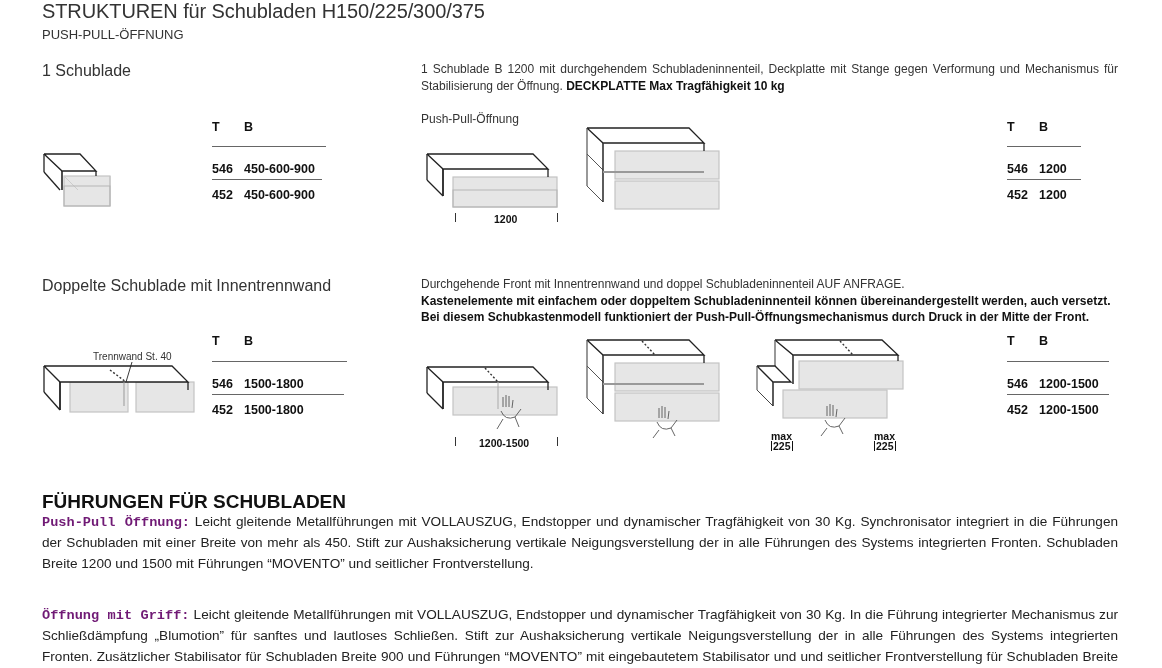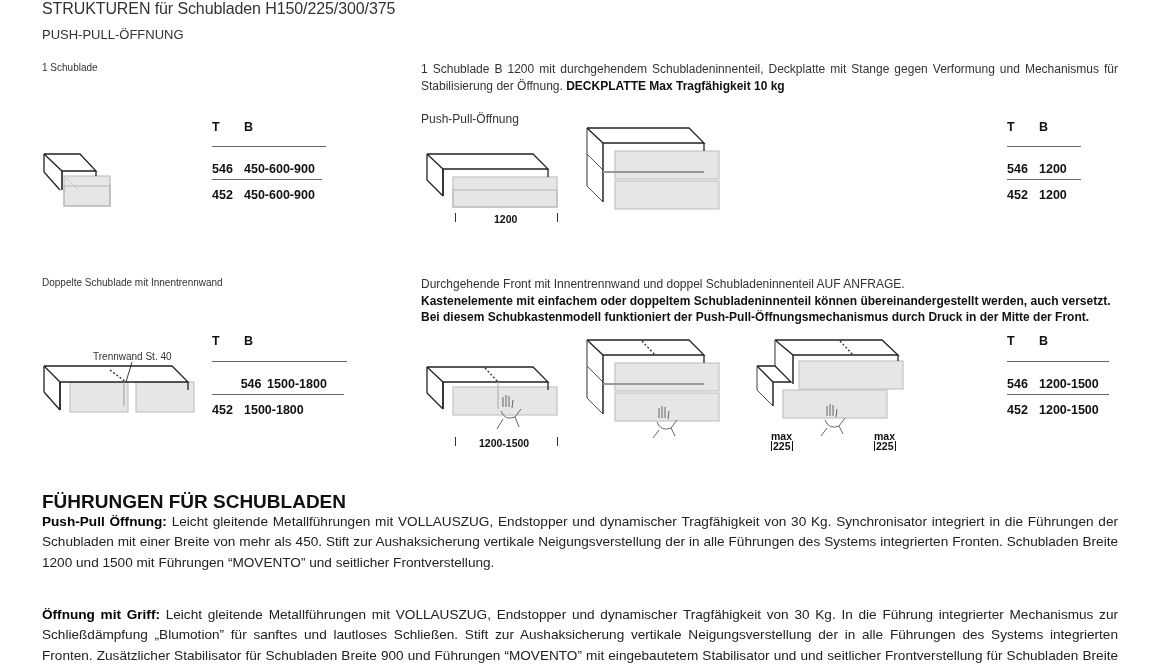--- a/index.html
+++ b/index.html
@@ -1,31 +1,31 @@
 <!DOCTYPE html>
 <html><head>
   <meta charset="utf-8">
   <style>
     html, body { margin: 0; padding: 0; background: #ffffff; }
     body { width: 1162px; height: 668px; position: relative; overflow: hidden;
            font-family: "Liberation Sans", sans-serif; color: #1a1a1a; }
     .abs { position: absolute; }
-    .title { left: 42px; top: 0px; font-size: 16px; color: #333; letter-spacing: -0.1px; }
+    .title { left: 42px; top: 0px; font-size: 20px; color: #333; letter-spacing: -0.1px; }
     .subtitle { left: 42px; top: 27px; font-size: 13px; color: #333; }
-    .label { font-size: 10px; color: #333; }
+    .label { font-size: 16px; color: #333; }
     .desc { font-size: 12px; line-height: 16.5px; color: #333; text-align: justify; }
     .desc b { color: #111; }
     .tbl { font-size: 12.5px; font-weight: bold; color: #111; }
     .tbl .hdr span, .tbl .row span { display: inline-block; }
     .tbl .c1 { width: 32px; }
     .tbl .line { height: 0; border-top: 1.3px solid #666; }
     .dim { font-size: 10.5px; font-weight: bold; color: #111; }
     .tick { width: 0; height: 9px; border-left: 1px solid #333; }
     .bottom { left: 42px; width: 1076px; font-size: 13.6px; line-height: 20.3px; color: #222; text-align: justify; }
-    .bottom b { color: #000000; }
+    .bottom b { color: #701a75; font-family: Liberation Mono, monospace; }
     .h3 { left: 42px; top: 491px; font-size: 19px; font-weight: bold; color: #111; }
     svg { position: absolute; overflow: visible; }
   </style>
 </head>
 <body>
 
 <div class="abs title">STRUKTUREN für Schubladen H150/225/300/375</div>
 <div class="abs subtitle">PUSH-PULL-ÖFFNUNG</div>
 
 <div class="abs label" style="left:42px; top:62px;">1 Schublade</div>
@@ -103,21 +103,21 @@
   <line x1="18" y1="20" x2="18" y2="48" stroke="#222" stroke-width="1.8"></line>
   <line x1="146" y1="20" x2="146" y2="28" stroke="#222" stroke-width="1.3"></line>
   <line x1="68" y1="8" x2="84" y2="20" stroke="#333" stroke-width="1.4" stroke-dasharray="2,2"></line>
   <line x1="84" y1="20" x2="90" y2="0" stroke="#222" stroke-width="0.9"></line>
   <line x1="82" y1="20" x2="82" y2="44" stroke="#999"></line>
 </svg>
 
 <div class="abs tbl" style="left:212px; top:334px; width:138px;">
   <div class="hdr"><span class="c1">T</span><span>B</span></div>
   <div class="line" style="margin-top:13px; width:135px;"></div>
-  <div class="row" style="margin-top:15px;text-align:center;"><span class="c1">546</span><span>1500-1800</span></div>
+  <div class="row" style="margin-top:15px;"><span class="c1">546</span><span>1500-1800</span></div>
   <div class="line" style="margin-top:3px; width:132px;"></div>
   <div class="row" style="margin-top:8px;"><span class="c1">452</span><span>1500-1800</span></div>
 </div>
 
 <div class="abs desc" style="left:421px; top:276px; width:697px; text-align:left;">
   <span>Durchgehende Front mit Innentrennwand und doppel Schubladeninnenteil AUF ANFRAGE.</span><br>
   <b>Kastenelemente mit einfachem oder doppeltem Schubladeninnenteil können übereinandergestellt werden, auch versetzt.</b><br>
   <b>Bei diesem Schubkastenmodell funktioniert der Push-Pull-Öffnungsmechanismus durch Druck in der Mitte der Front.</b>
 </div>
 

